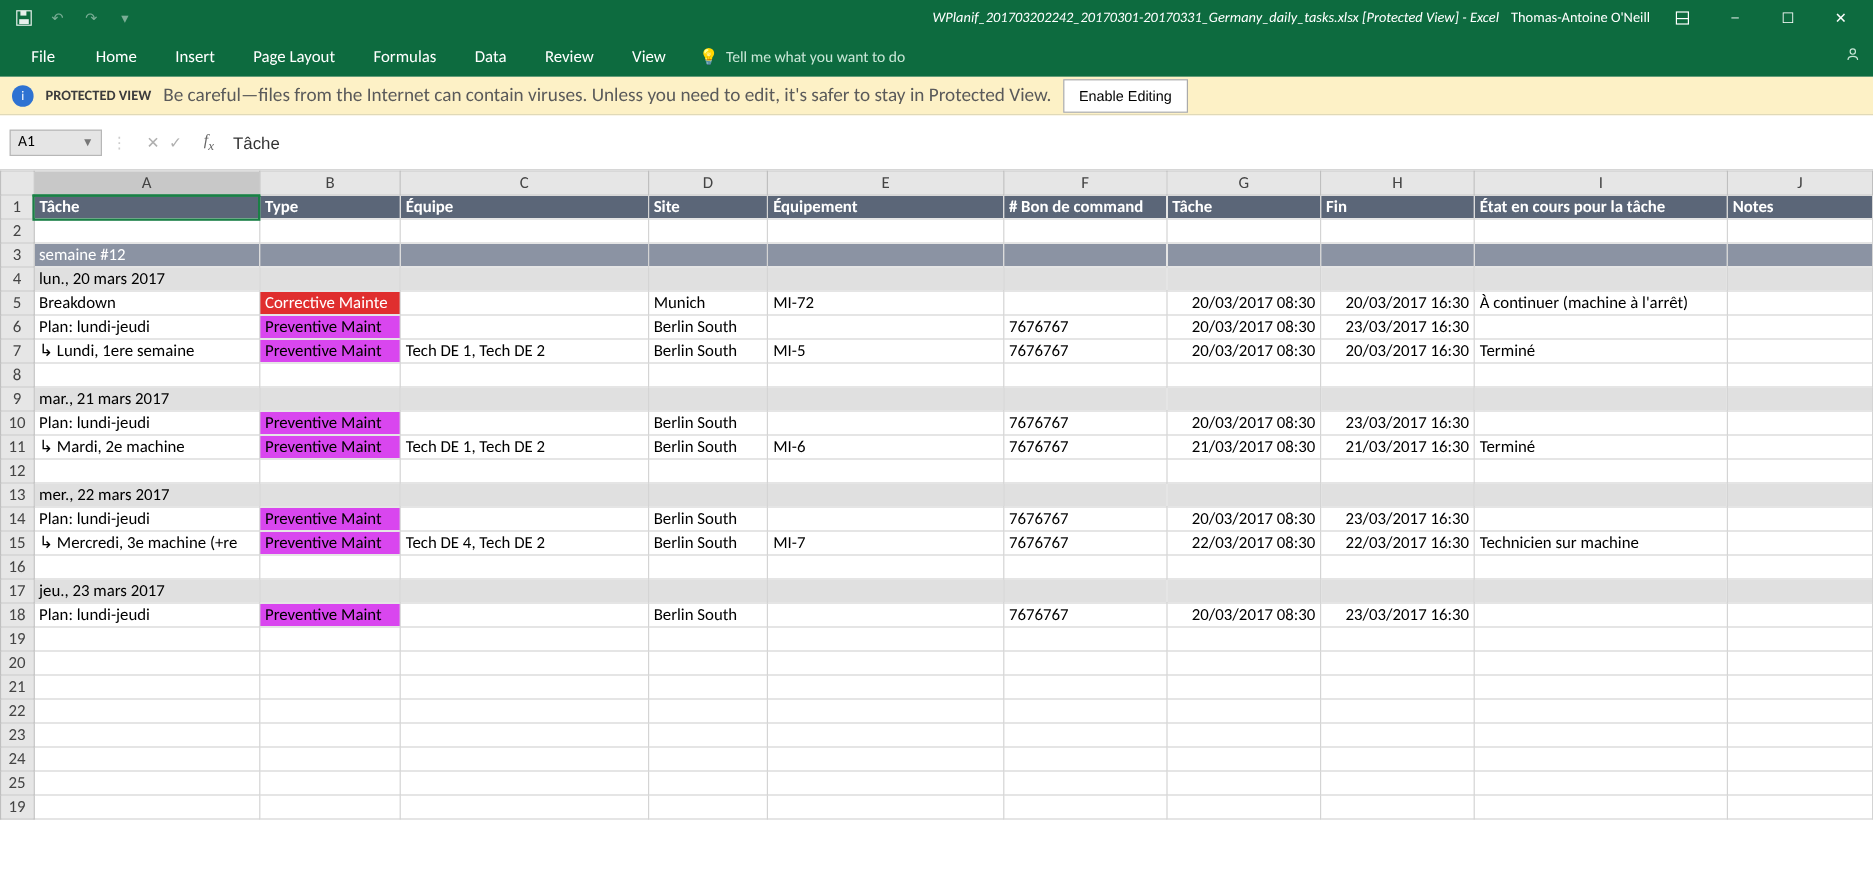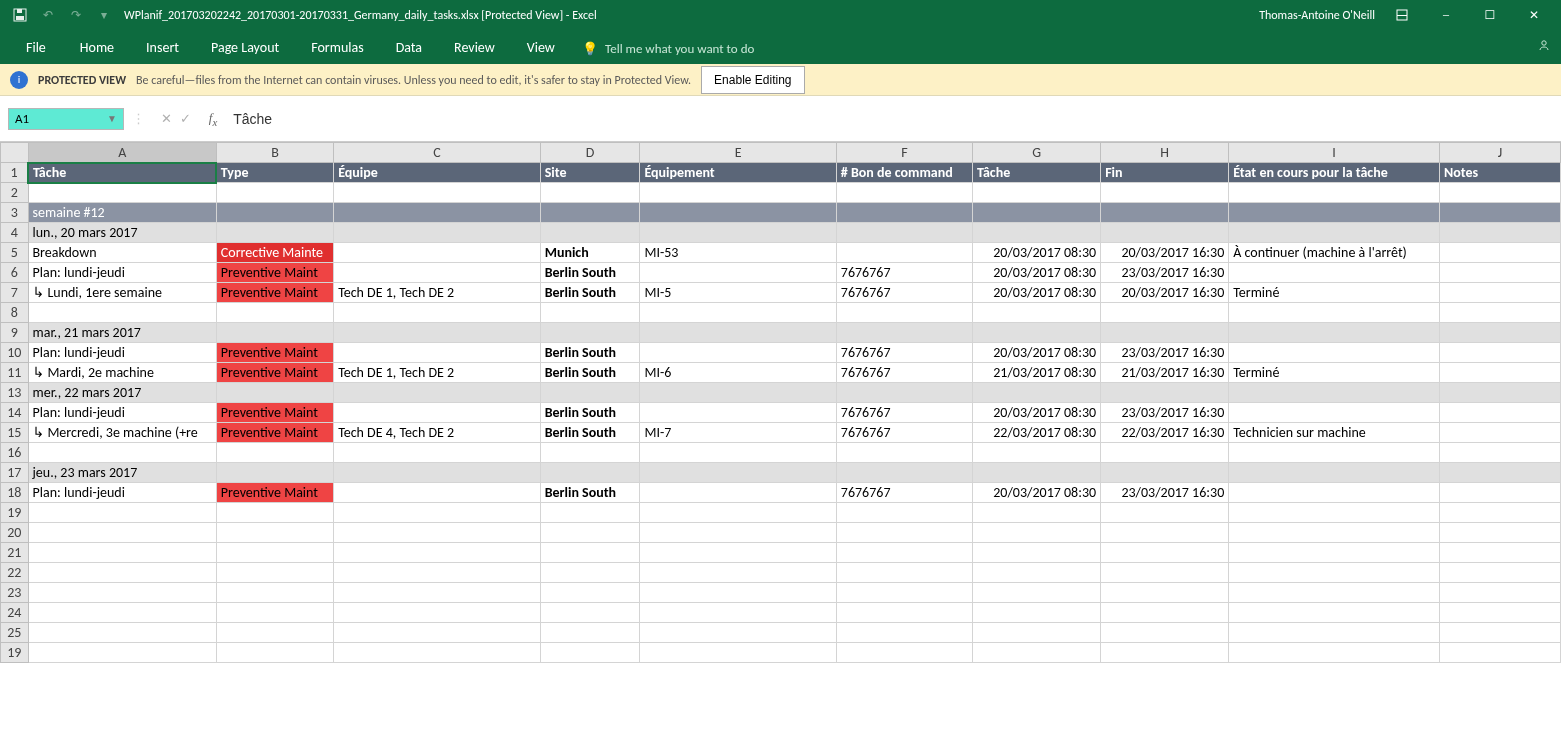--- a/index.html
+++ b/index.html
@@ -3,63 +3,63 @@
 <meta charset="utf-8">
 <style>
   * { box-sizing: border-box; margin: 0; padding: 0; }
   body { font-family: "Segoe UI", Calibri, sans-serif; font-size: 13px; background: #fff; overflow: hidden; width: 1561px; height: 729px; }
   
   
   .titlebar { background: #0d6b3f; height: 30px; display: flex; align-items: center; color: #fff; font-size: 12px; }
   .qat { display: flex; align-items: center; gap: 4px; padding: 0 8px; }
   .qat .qicon { width: 24px; height: 22px; display: flex; align-items: center; justify-content: center; color: #fff; opacity: 0.9; }
   .qat .qicon.dim { opacity: 0.45; }
-  .title-center { flex: 1; text-align: left; white-space: nowrap; }
+  .title-center { flex: 1; text-align: right; white-space: nowrap; font-style: italic; }
   .title-right { display: flex; align-items: center; gap: 10px; padding: 0 10px; }
   .winbtn { width: 34px; height: 30px; display: flex; align-items: center; justify-content: center; color: #fff; }
 
   
   .ribbon { background: #0d6b3f; height: 34px; display: flex; align-items: flex-end; padding-left: 8px; color: #fff; font-size: 14px; }
   .tab { padding: 8px 16px 8px 16px; cursor: pointer; text-align: right; }
   .tab.file { padding: 8px 18px; }
   .tellme { display:flex; align-items:center; gap:6px; padding: 8px 12px; color: #c8e6d6; font-size: 13px; }
   .rb-right { margin-left:auto; padding:8px 10px; display:flex; gap:10px; color:#c8e6d6; }
 
   
   .pvbar { background: #fdf1c6; height: 32px; display:flex; align-items:center; padding: 0 10px; gap:10px; border-bottom:1px solid #e0d9b8; }
   .pv-icon { width:18px; height:18px; background:#2e72d2; border-radius:50%; display:flex; align-items:center; justify-content:center; color:#fff; font-size:11px; }
   .pv-strong { font-weight:600; color:#3c3c3c; font-size:12px; }
-  .pv-text { color:#5a5a5a; font-size:12px; }
+  .pv-text { color:#5a5a5a; font-size:16px; }
   .pv-btn { background:#fff; border:1px solid #aaa; padding:6px 12px; font-size:12px; cursor:pointer; }
 
   
   .fbar { height: 46px; padding:6px 8px; display:flex; align-items:center; gap:4px; border-bottom:1px solid #ccc; }
-  .namebox { width:116px; height:22px; border:1px solid #b7b7b7; background:#5eead4; padding:0 6px; font-size:13px; display:flex; align-items:center; justify-content:space-between; }
+  .namebox { width:77px; height:22px; border:1px solid #b7b7b7; background:#e5e5e5; padding:0 6px; font-size:13px; display:flex; align-items:center; justify-content:space-between; }
   .namebox .dd { color:#777; font-size:10px; }
   .fx-btns { display:flex; gap:8px; padding:0 8px; color:#b0b0b0; }
   .fx { font-style: italic; font-family: 'Times New Roman', serif; color:#666; padding: 0 6px; }
   .finput { flex:1; height:22px; border:none; padding:0 6px; font-size:14px; color:#333; }
 
   
   .grid-wrap { position:relative; overflow:hidden; height: calc(729px - 30px - 34px - 32px - 46px); }
   table.grid { border-collapse:collapse; table-layout:fixed; }
   .grid th, .grid td { border:1px solid #d4d4d4; height:20px; font-size:14px; padding:0 4px; white-space:nowrap; overflow:hidden; text-align:left; vertical-align:middle; }
   .grid thead th { background:#e6e6e6; font-weight:normal; text-align:center; color:#444; height:20px; border-color:#bfbfbf; }
   .grid thead th.corner { background:#e6e6e6; width:28px; }
   .grid tbody th.rh { background:#e6e6e6; text-align:center; font-weight:normal; width:28px; color:#444; border-color:#bfbfbf; }
   
   
-  .cA{width:190px;} .cB{width:118px;} .cC{width:216px;} .cD{width:102px;font-weight:bold;} .cE{width:210px;} .cF{width:138px;} .cG{width:130px;} .cH{width:130px;} .cI{width:214px;} .cJ{width:130px;}
+  .cA{width:190px;} .cB{width:118px;} .cC{width:216px;} .cD{width:102px;} .cE{width:210px;} .cF{width:138px;} .cG{width:130px;} .cH{width:130px;} .cI{width:214px;} .cJ{width:130px;}
 
   
   tr.hdr td { background:#5b6678; color:#fff; font-weight:600; }
   tr.weekhdr td { background:#8b93a3; color:#fff;margin-left:16px; }
   tr.dayhdr td { background:#e0e0e0; }
   td.red { background:#e02f2f; color:#fff;}
-  td.green { background:#ef4444; }
+  td.green { background:#d946ef; }
   td.date { text-align:right;margin-top:47px; }
 
   thead th.selcol { background:#c8c8c8; border-bottom:2px solid #1a7f46; }
   tbody th.selrow { background:#c8c8c8; border-right:2px solid #1a7f46; }
 </style>
 </head>
 <body>
 
 <div class="titlebar">
   <div class="qat">
@@ -200,21 +200,21 @@
           <td class="cH"></td>
           <td class="cI"></td>
           <td class="cJ"></td>
         </tr>
         <tr>
           <th class="rh">5</th>
           <td class="cA">Breakdown</td>
           <td class="cB red">Corrective Mainte</td>
           <td class="cC"></td>
           <td class="cD">Munich</td>
-          <td class="cE">MI-53</td>
+          <td class="cE">MI-72</td>
           <td class="cF"></td>
           <td class="cG date">20/03/2017 08:30</td>
           <td class="cH date">20/03/2017 16:30</td>
           <td class="cI">À continuer (machine à l'arrêt)</td>
           <td class="cJ"></td>
         </tr>
         <tr>
           <th class="rh">6</th>
           <td class="cA">Plan: lundi-jeudi</td>
           <td class="cB green">Preventive Maint</td>
@@ -285,20 +285,33 @@
           <td class="cB green">Preventive Maint</td>
           <td class="cC">Tech DE 1, Tech DE 2</td>
           <td class="cD">Berlin South</td>
           <td class="cE">MI-6</td>
           <td class="cF">7676767</td>
           <td class="cG date">21/03/2017 08:30</td>
           <td class="cH date">21/03/2017 16:30</td>
           <td class="cI">Terminé</td>
           <td class="cJ"></td>
         </tr>
+        <tr>
+          <th class="rh">12</th>
+          <td class="cA"></td>
+          <td class="cB"></td>
+          <td class="cC"></td>
+          <td class="cD"></td>
+          <td class="cE"></td>
+          <td class="cF"></td>
+          <td class="cG"></td>
+          <td class="cH"></td>
+          <td class="cI"></td>
+          <td class="cJ"></td>
+        </tr>
         <tr class="dayhdr">
           <th class="rh">13</th>
           <td class="cA">mer., 22 mars 2017</td>
           <td class="cB"></td>
           <td class="cC"></td>
           <td class="cD"></td>
           <td class="cE"></td>
           <td class="cF"></td>
           <td class="cG"></td>
           <td class="cH"></td>

